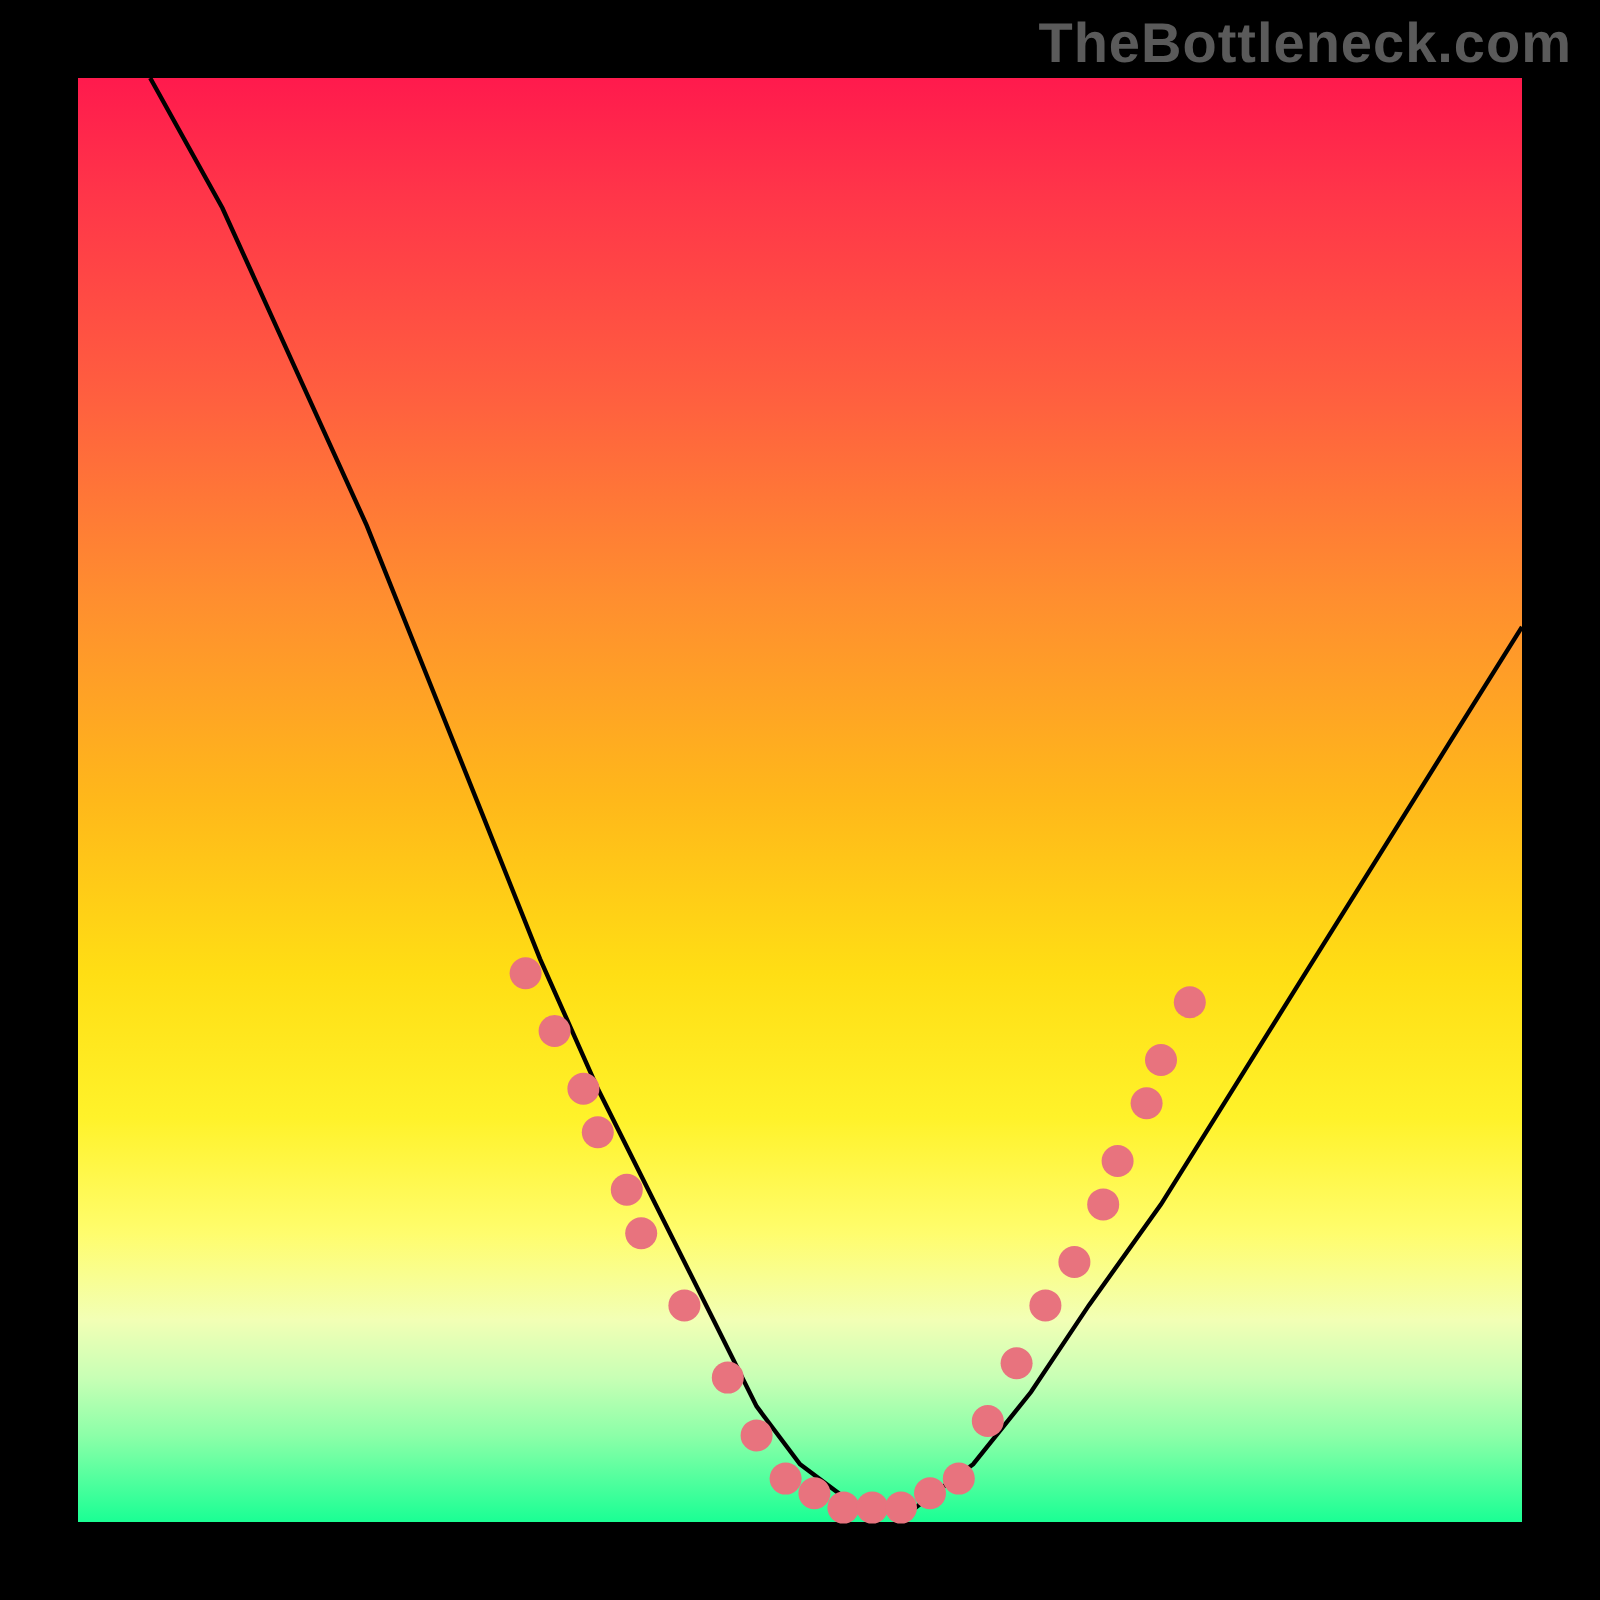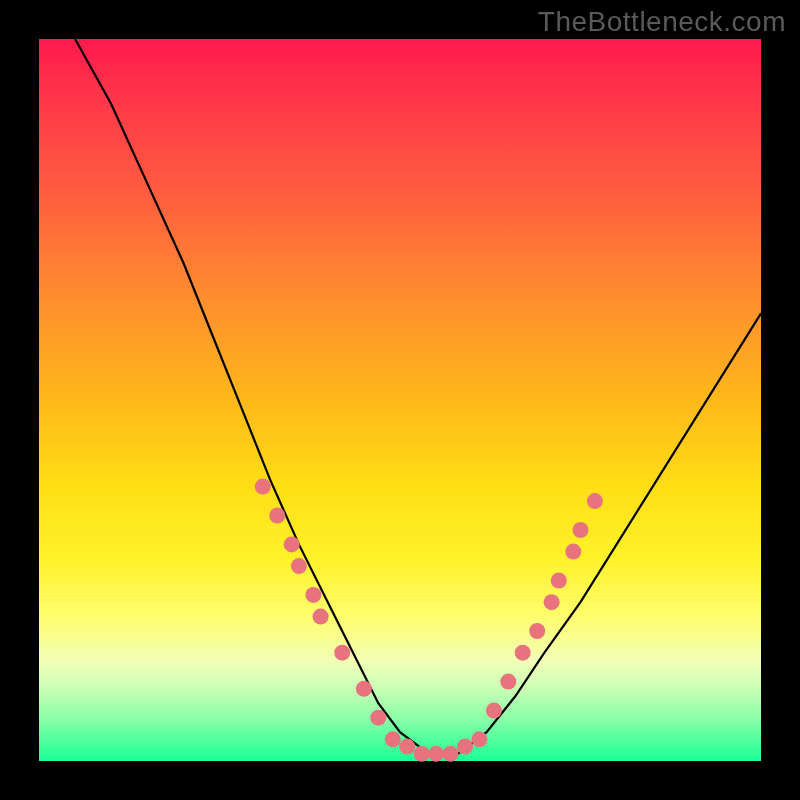--- a/index.html
+++ b/index.html
@@ -15,21 +15,21 @@
     position: relative;
     width: 800px;
     height: 800px;
     background: #000;
   }
   .watermark {
     position: absolute;
     top: 6px;
     right: 14px;
     font-size: 28px;
-    font-weight: 400;
+    font-weight: 700;
     color: #5a5a5a;
     letter-spacing: 0.5px;
     z-index: 10;
   }
   .plot {
     position: absolute;
     left: 39px;
     top: 39px;
     width: 722px;
     height: 722px;

